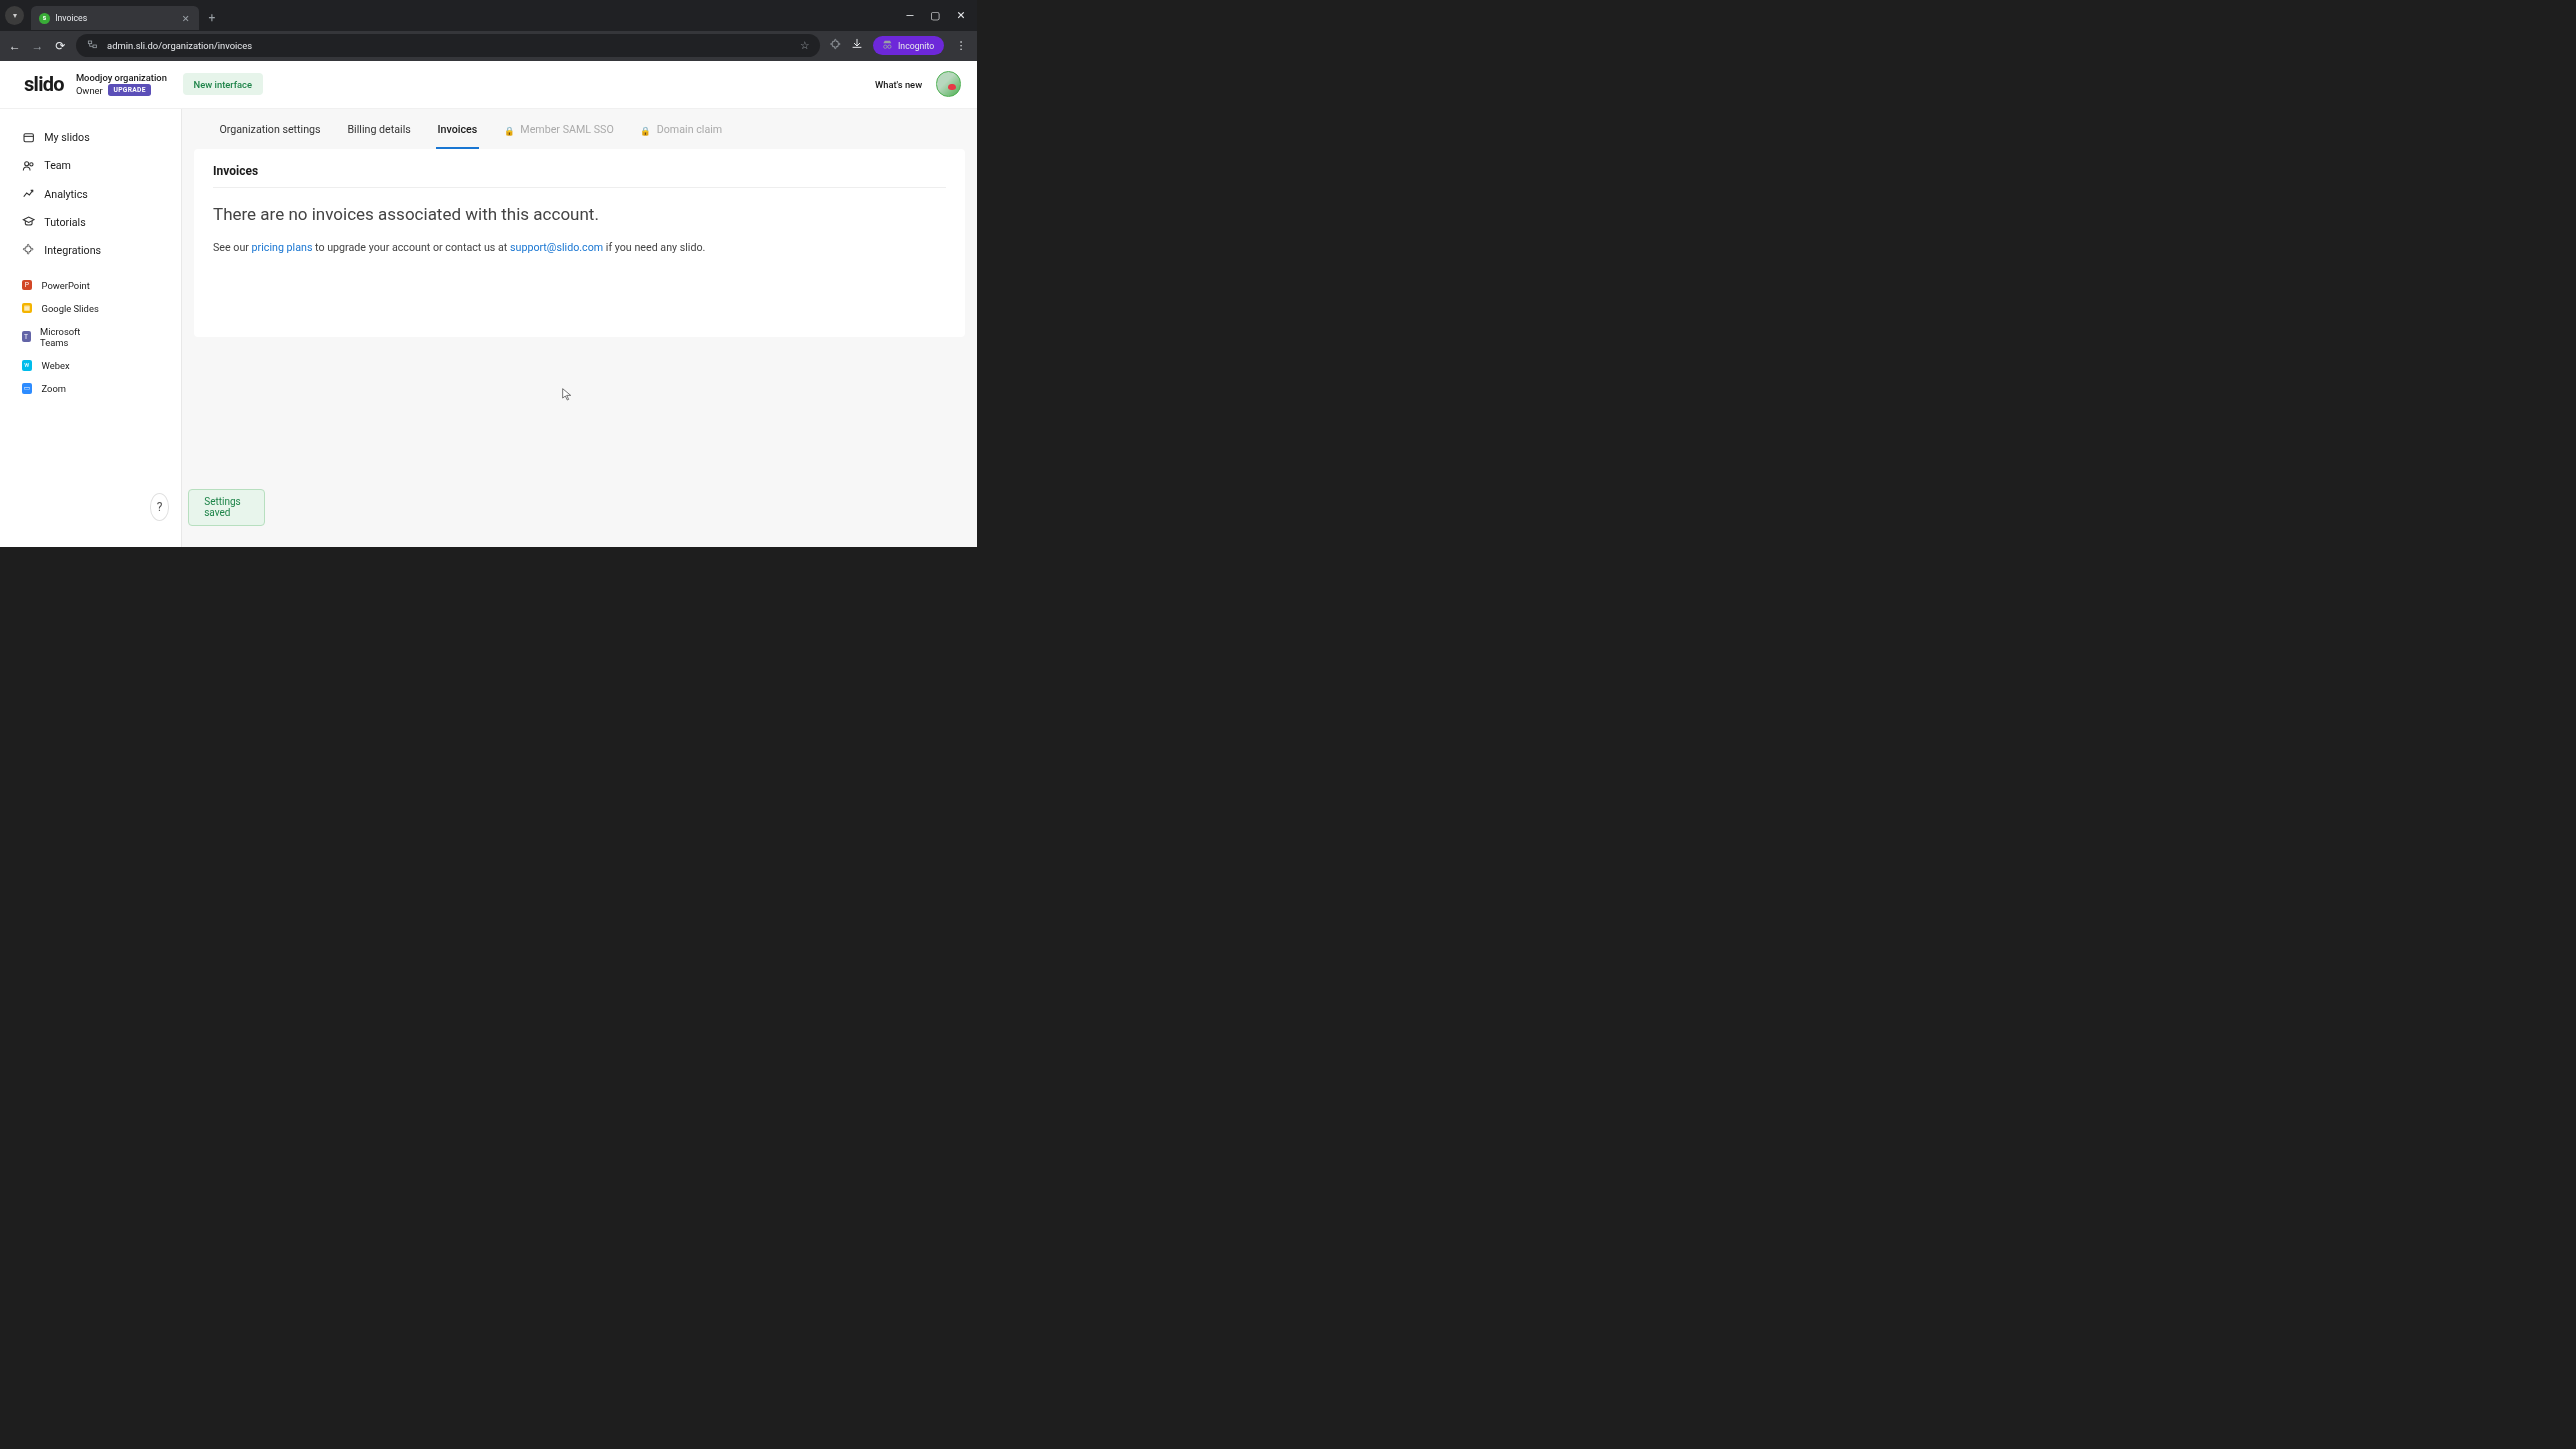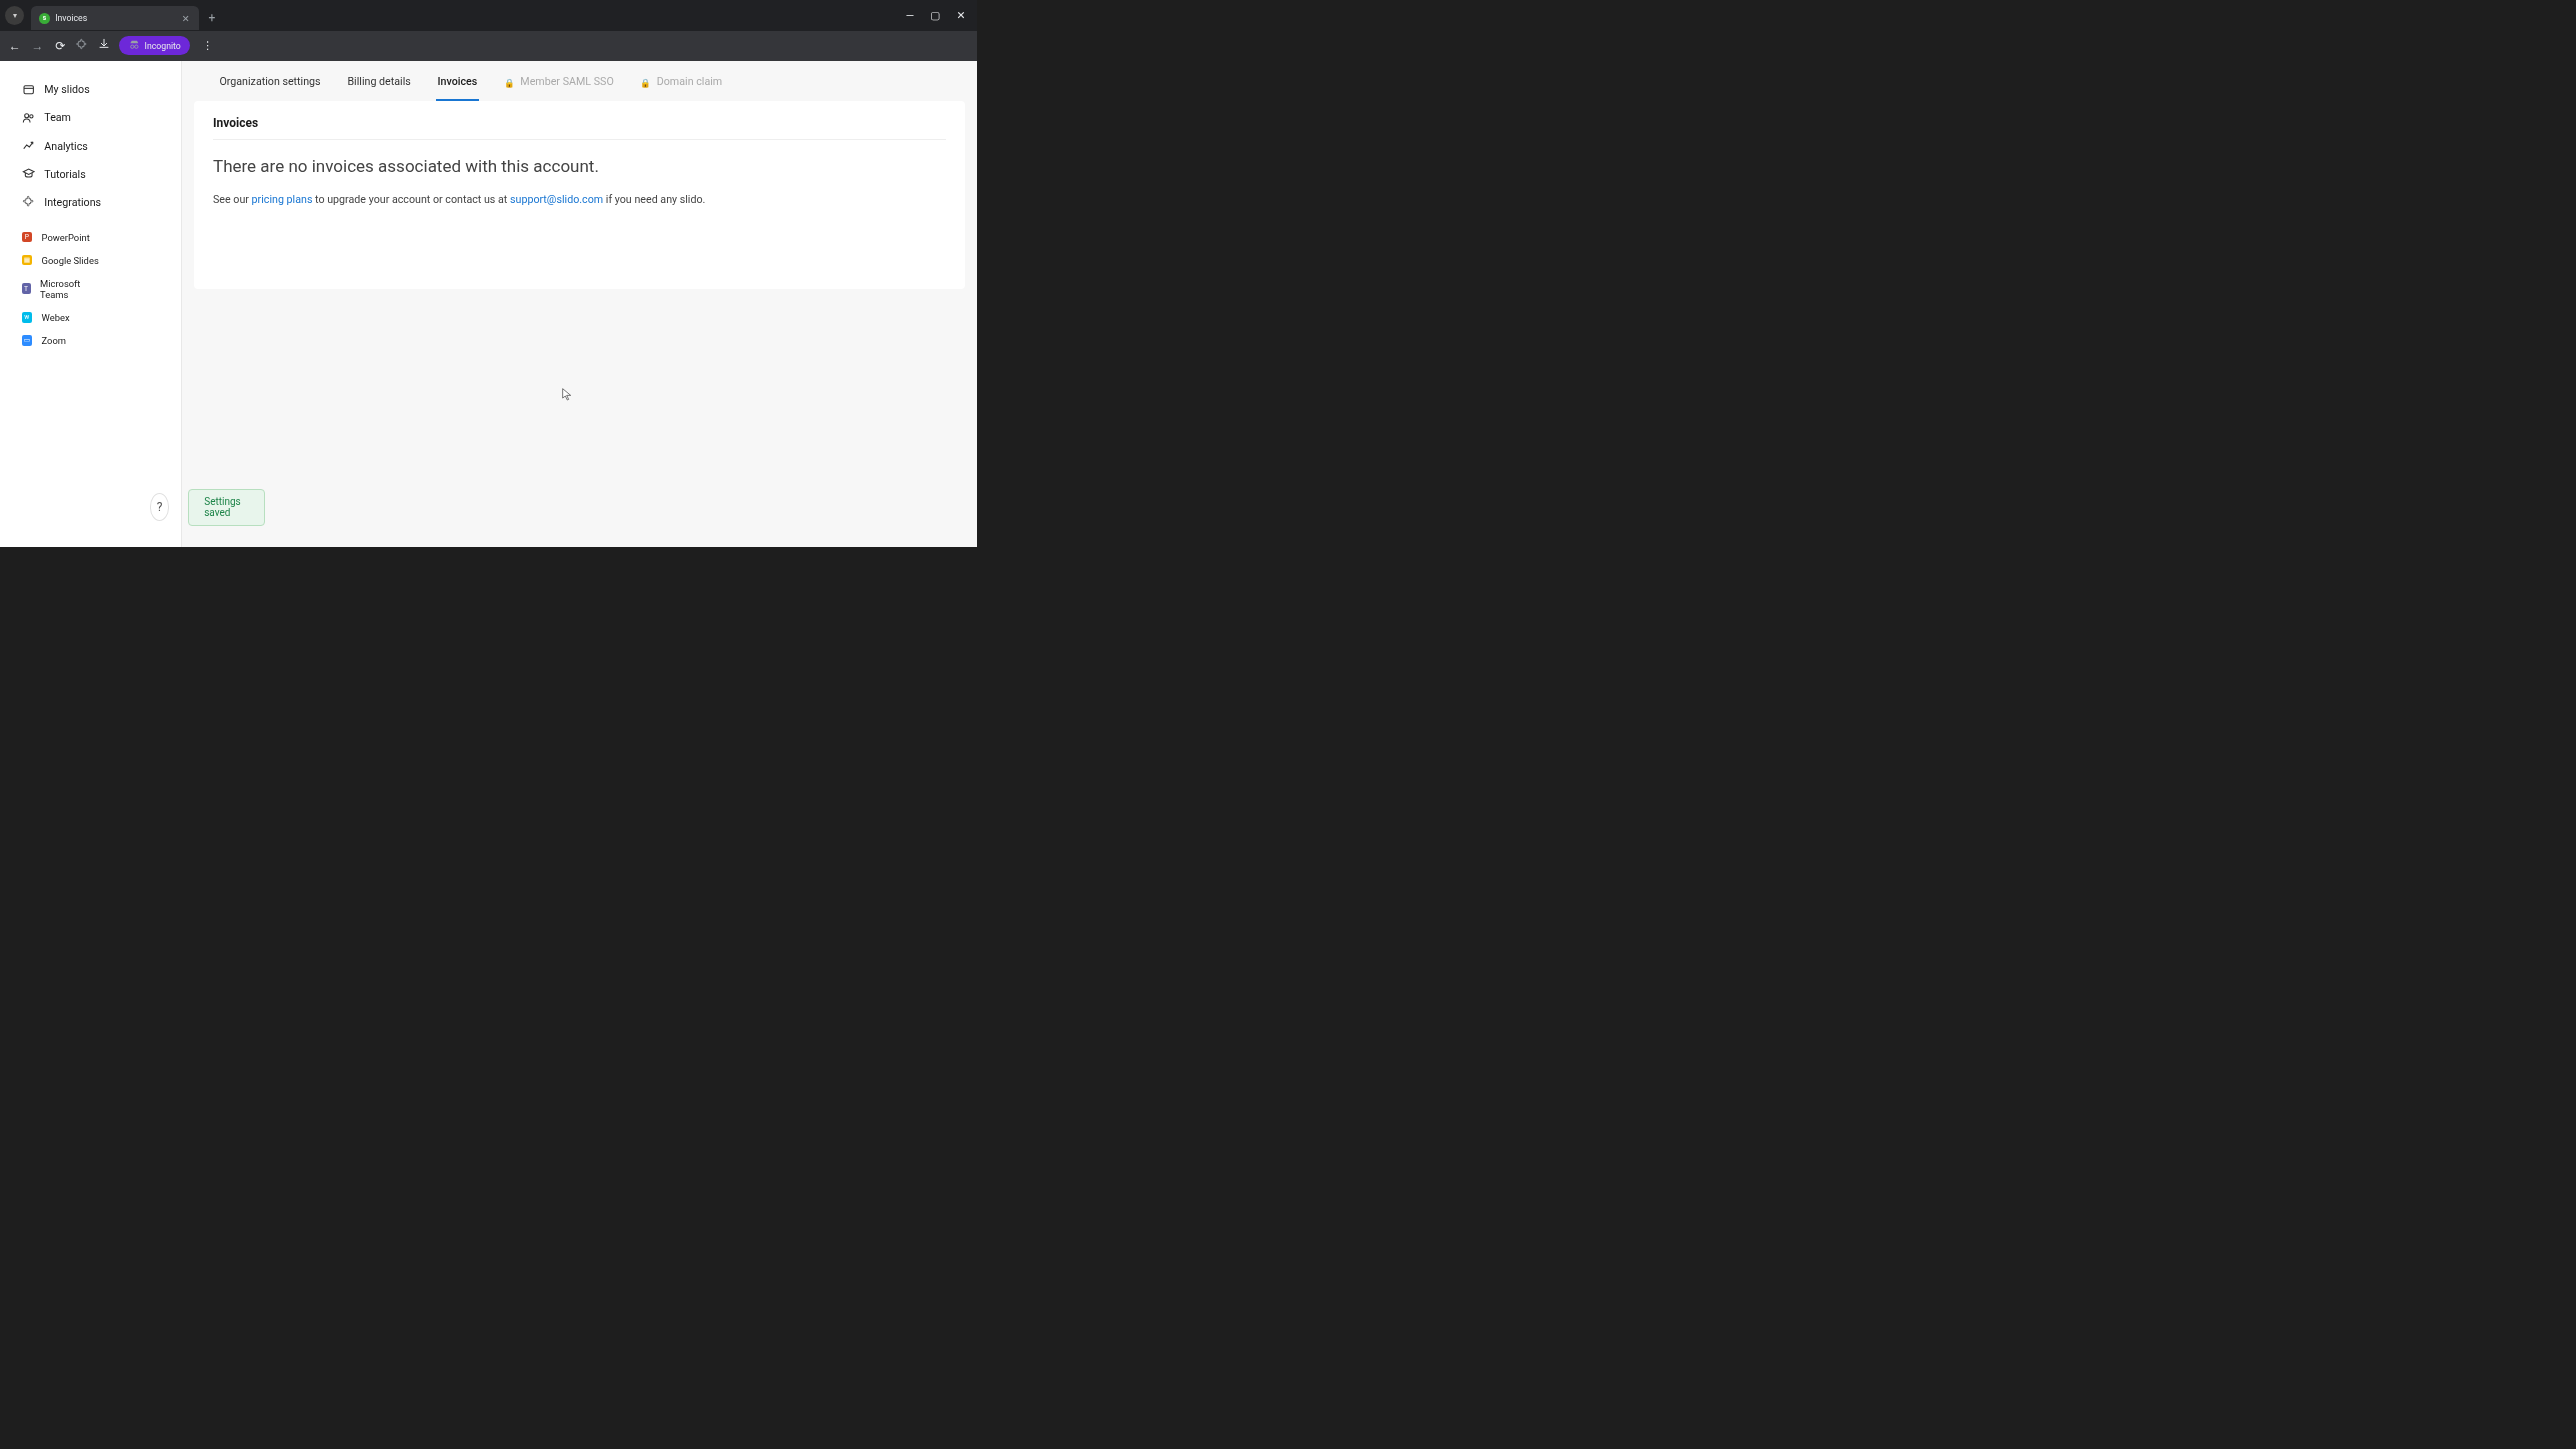--- a/index.html
+++ b/index.html
@@ -443,20 +443,32 @@
     <span class="window-control">—</span>
     <span class="window-control">▢</span>
     <span class="window-control">✕</span>
   </div>
 </div>
 
 <div class="address-bar-row">
   <span class="nav-icon enabled">←</span>
   <span class="nav-icon">→</span>
   <span class="nav-icon enabled">⟳</span>
+  <div class="address-bar">
+    <span class="site-info-icon">
+      <svg width="10.7" height="10.7" viewBox="0 0 16 16">
+          <rect x="2" y="3" width="5" height="4" fill="none" stroke="#9aa0a6" stroke-width="1.2"></rect>
+          <rect x="9" y="9" width="5" height="4" fill="none" stroke="#9aa0a6" stroke-width="1.2"></rect>
+          <line x1="4" y1="7" x2="4" y2="11" stroke="#9aa0a6" stroke-width="1.2"></line>
+          <line x1="4" y1="11" x2="9" y2="11" stroke="#9aa0a6" stroke-width="1.2"></line>
+        </svg>
+    </span>
+    <span class="url-text">admin.sli.do/organization/invoices</span>
+    <span class="addr-action">☆</span>
+  </div>
   <span class="addr-action">
     <svg width="12" height="12" viewBox="0 0 18 18">
         <path d="M4 5h3V3a1 1 0 0 1 2 0v2h3v3h2a1 1 0 0 1 0 2h-2v3H9v2a1 1 0 0 1-2 0v-2H4v-3H2a1 1 0 0 1 0-2h2V5z" fill="none" stroke="#9aa0a6" stroke-width="1.3"></path>
       </svg>
   </span>
   <span class="addr-action">
     <svg width="12" height="12" viewBox="0 0 18 18">
         <path d="M9 2v9m-4-3l4 4 4-4M3 14h12" fill="none" stroke="#e8eaed" stroke-width="1.5" stroke-linecap="round"></path>
       </svg>
   </span>
@@ -468,20 +480,35 @@
           <circle cx="11" cy="10" r="2.5" fill="none" stroke="#9aa0a6" stroke-width="1.3"></circle>
           <line x1="7.5" y1="10" x2="8.5" y2="10" stroke="#9aa0a6" stroke-width="1.3"></line>
         </svg>
     </span>
     <span>Incognito</span>
   </div>
   <span class="menu-dots">⋮</span>
 </div>
 
 <div class="app">
+  <div class="app-header">
+    <div class="logo">slido</div>
+    <div class="org-info">
+      <div class="org-name">Moodjoy organization</div>
+      <div class="owner-row">
+        <span class="owner-label">Owner</span>
+        <span class="upgrade-badge">UPGRADE</span>
+      </div>
+    </div>
+    <div class="new-interface-badge">New interface</div>
+    <div class="header-right">
+      <span class="whats-new">What's new</span>
+      <div class="avatar"></div>
+    </div>
+  </div>
 
   <div class="app-body">
 
     <div class="sidebar">
       <div class="sidebar-nav">
         <div class="nav-item">
           <span class="nav-icon-svg">
             <svg width="13.4" height="13.4" viewBox="0 0 20 20">
                 <rect x="3" y="4" width="14" height="12" rx="2" fill="none" stroke="#333" stroke-width="1.6"></rect>
                 <line x1="3" y1="8" x2="17" y2="8" stroke="#333" stroke-width="1.6"></line>

